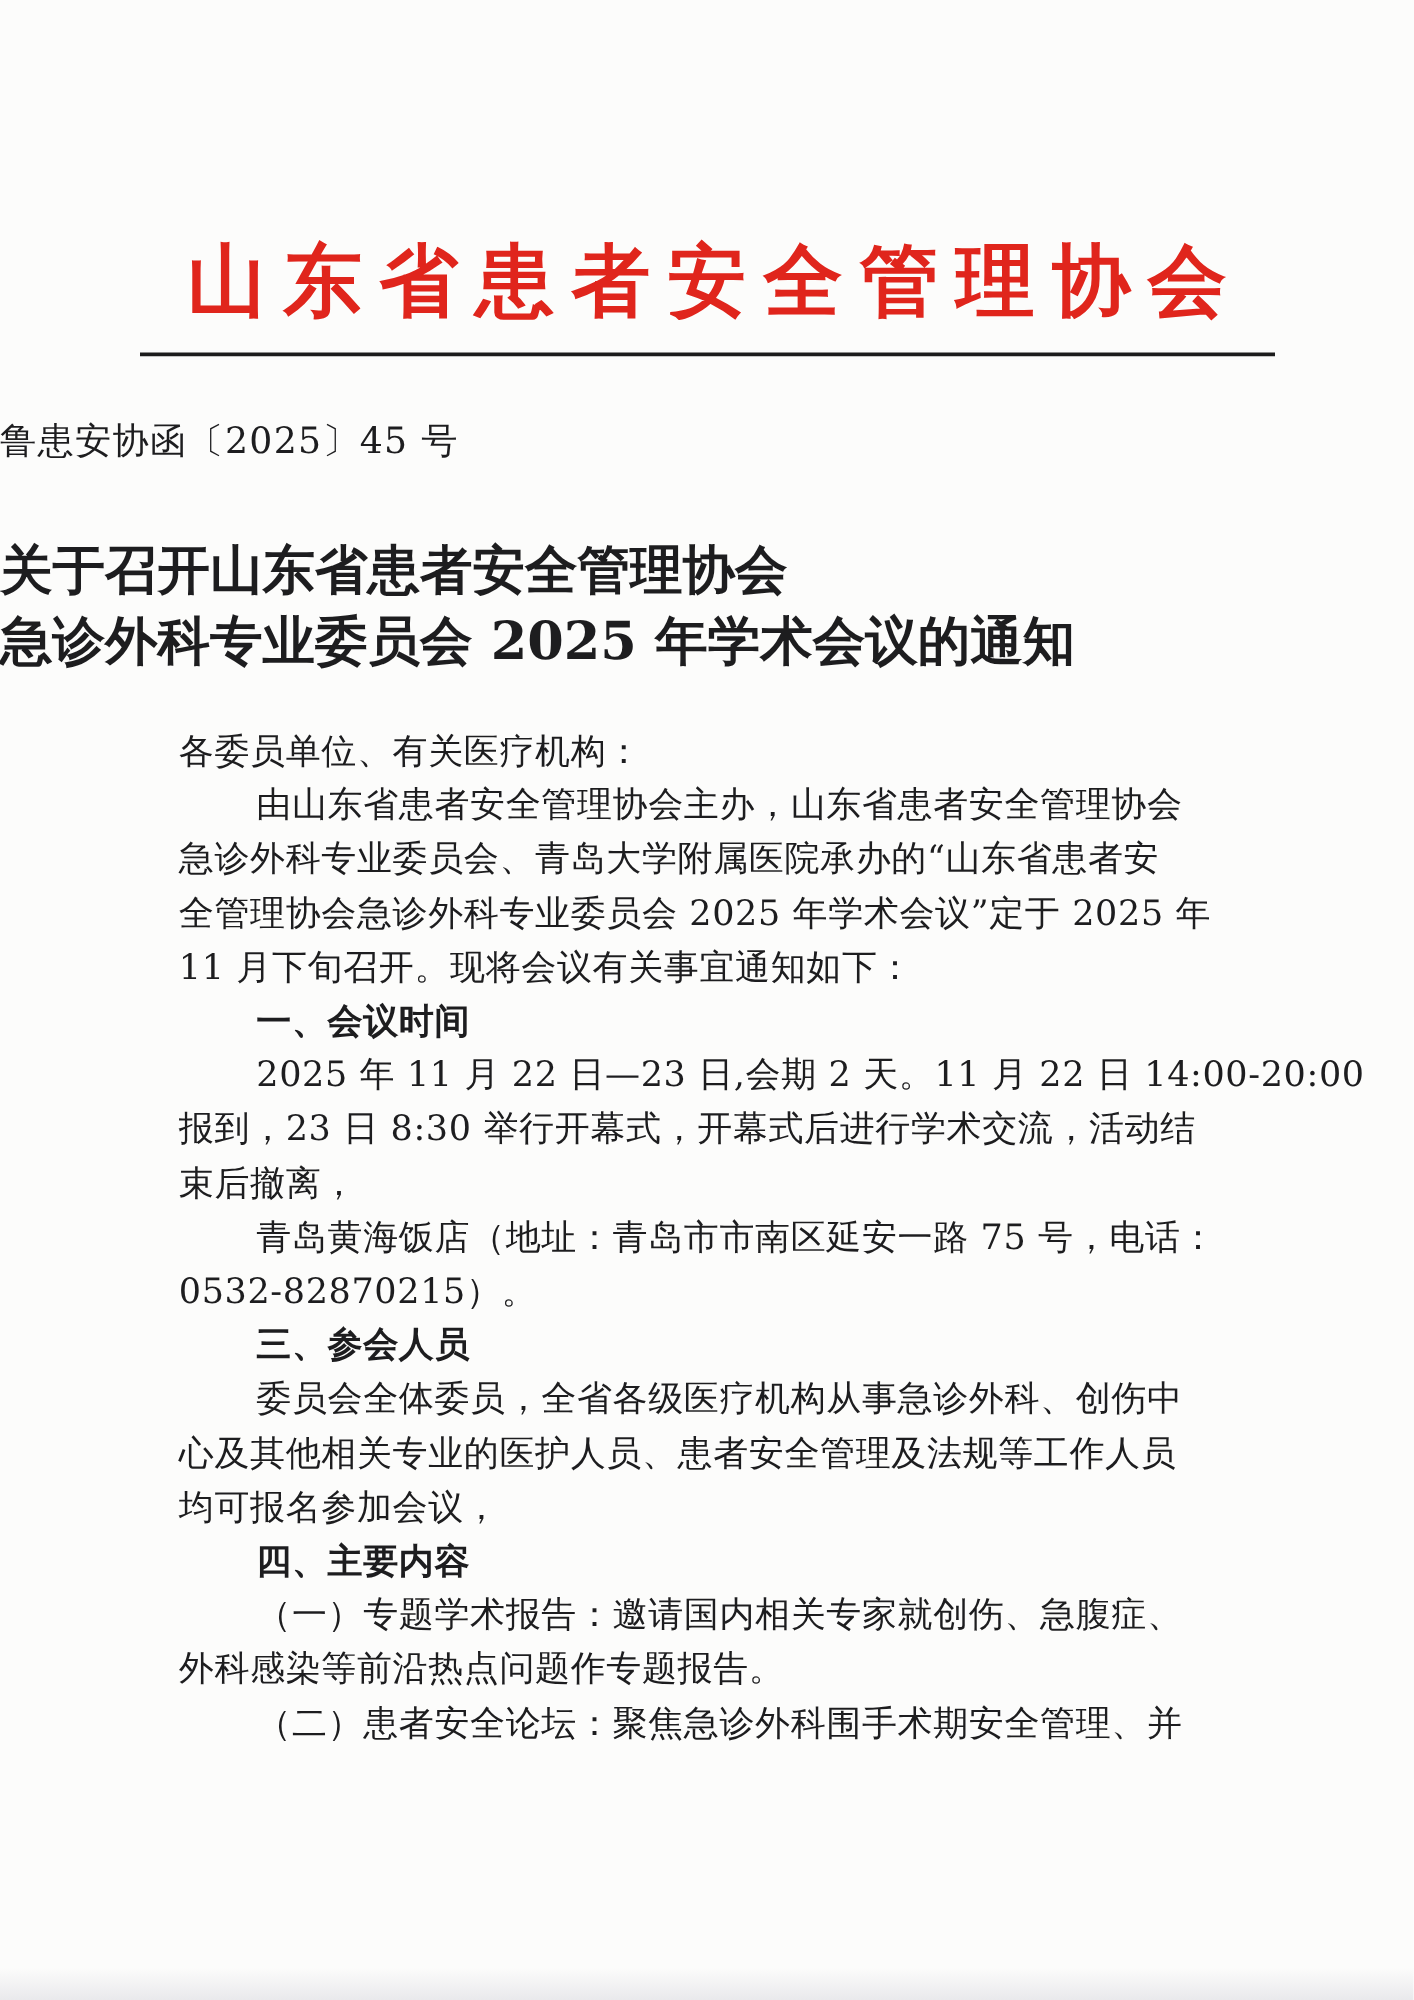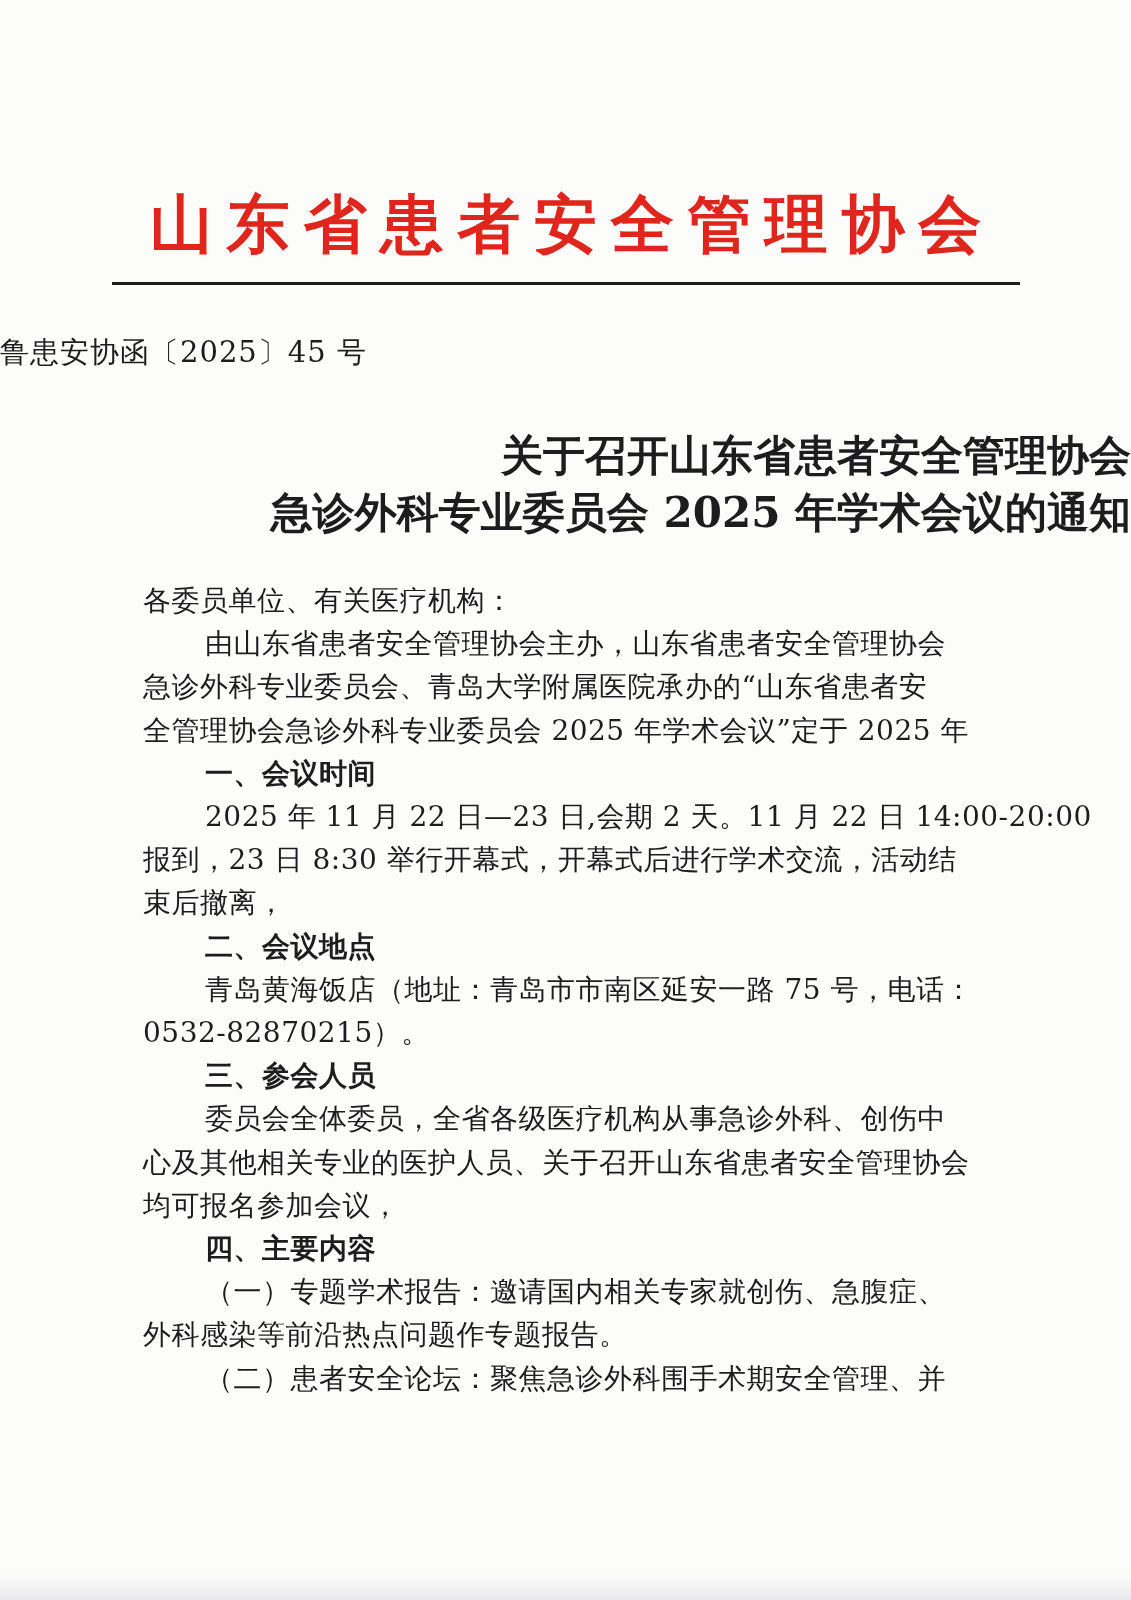--- a/index.html
+++ b/index.html
@@ -48,21 +48,21 @@
     padding-right: 172px;
     text-align: left;
     font-size: 29px;
     line-height: 34px;
     letter-spacing: 1px;
     white-space: nowrap;
   }
 
   .title {
     margin-top: 58px;
-    text-align: right;
+    text-align: left;
     font-weight: bold;
     font-size: 42px;
     line-height: 57px;
   }
   .title .title-line { display: block; white-space: nowrap; }
 
   .body {
     margin-top: 38px;
     padding: 0 140px 0 143px;
     font-size: 28px;
@@ -91,30 +91,30 @@
     <span class="title-line">关于召开山东省患者安全管理协会</span>
     <span class="title-line">急诊外科专业委员会 2025 年学术会议的通知</span>
   </h2>
 
   <main class="body">
 
   <p class="line">各委员单位、有关医疗机构：</p>
       <p class="line indent">由山东省患者安全管理协会主办，山东省患者安全管理协会</p>
       <p class="line">急诊外科专业委员会、青岛大学附属医院承办的“山东省患者安</p>
       <p class="line">全管理协会急诊外科专业委员会 2025 年学术会议”定于 2025 年</p>
+      <p class="line">11 月下旬召开。现将会议有关事宜通知如下：</p>
       <p class="line indent heading">一、会议时间</p>
       <p class="line indent">2025 年 11 月 22 日—23 日,会期 2 天。11 月 22 日 14:00-20:00</p>
       <p class="line">报到，23 日 8:30 举行开幕式，开幕式后进行学术交流，活动结</p>
       <p class="line">束后撤离，</p>
-      <p class="line indent heading">二、会议地点</p>
       <p class="line indent">青岛黄海饭店（地址：青岛市市南区延安一路 75 号，电话：</p>
       <p class="line">0532-82870215）。</p>
       <p class="line indent heading">三、参会人员</p>
       <p class="line indent">委员会全体委员，全省各级医疗机构从事急诊外科、创伤中</p>
-      <p class="line">心及其他相关专业的医护人员、关于召开山东省患者安全管理协会</p>
+      <p class="line">心及其他相关专业的医护人员、患者安全管理及法规等工作人员</p>
       <p class="line">均可报名参加会议，</p>
       <p class="line indent heading">四、主要内容</p>
       <p class="line indent">（一）专题学术报告：邀请国内相关专家就创伤、急腹症、</p>
       <p class="line">外科感染等前沿热点问题作专题报告。</p>
       <p class="line indent">（二）患者安全论坛：聚焦急诊外科围手术期安全管理、并</p>
     </main>
 
 </div>
 
 </body></html>

